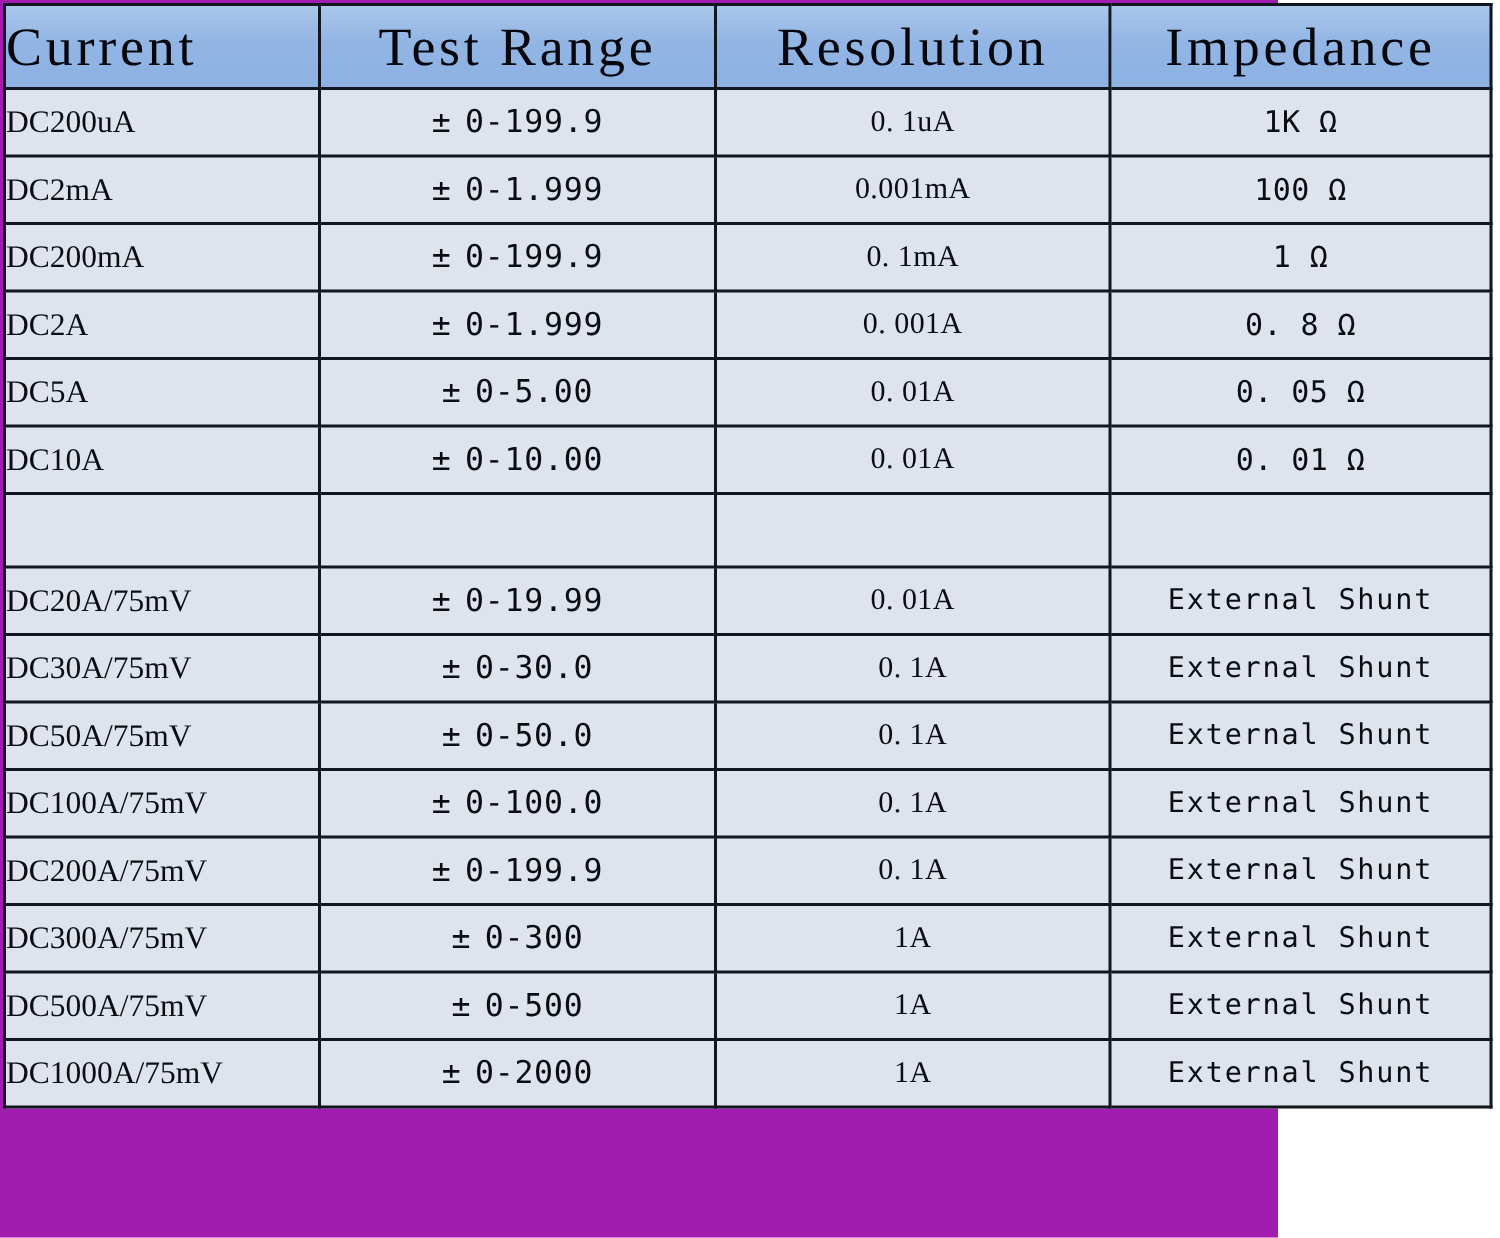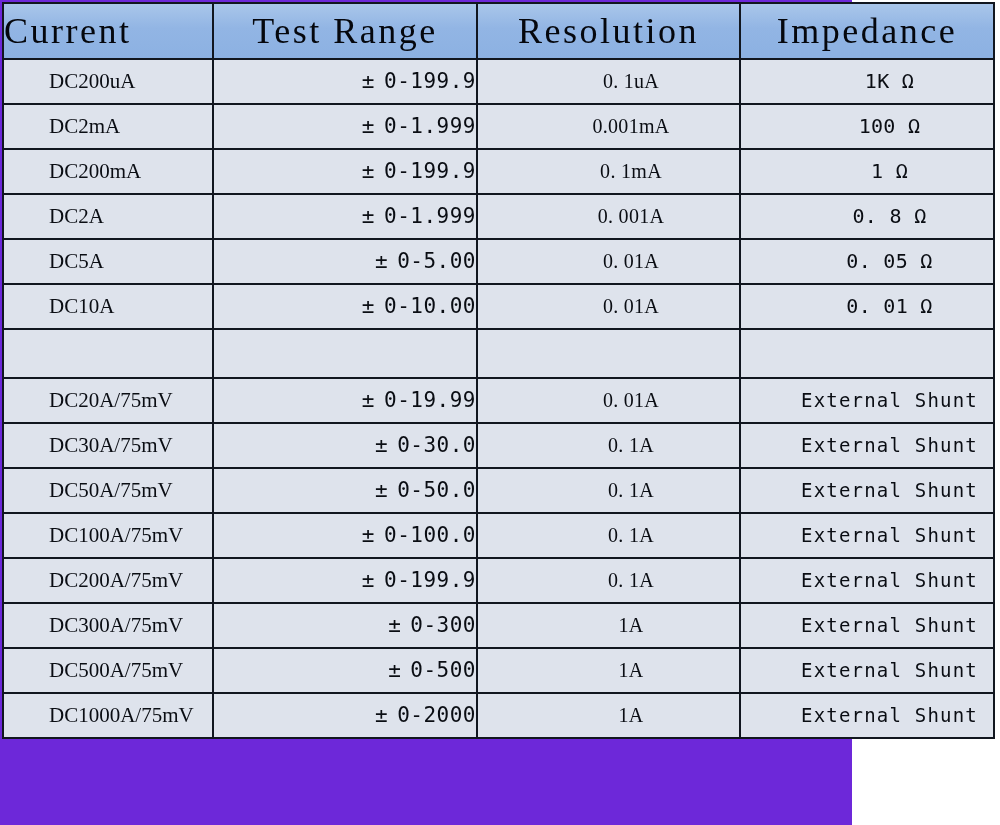--- a/index.html
+++ b/index.html
@@ -11,21 +11,21 @@
     width: 1000px;
     height: 825px;
     overflow: hidden;
     font-family: "Liberation Serif", "DejaVu Serif", serif;
   }
 
   #spec-table-wrap {
     position: relative;
     width: 852px;
     height: 825px;
-    background: #6d28d9;
+    background: #a21caf;
   }
 
   table.spec-table {
     position: absolute;
     left: 2px;
     top: 2px;
     width: 991px;
     border-collapse: collapse;
     table-layout: fixed;
     background: #dfe4ec;
@@ -65,32 +65,31 @@
   }
 
   
   tbody tr.data-row td {
     height: 43px;
     background: #dee3ec;
     color: #0a0d13;
     line-height: 43px;
     white-space: nowrap;
     overflow: hidden;
-    padding-left: 45px;
   }
 
   td.c-current {
     text-align: left;
     padding-left: 7px;
     font-family: "Liberation Serif", "DejaVu Serif", serif;
     font-size: 21px;
     letter-spacing: 0px;
   }
   td.c-range {
-    text-align: right;
+    text-align: center;
     font-family: "DejaVu Sans Mono", "Liberation Mono", monospace;
     font-size: 21px;
     letter-spacing: 0.5px;
   }
   td.c-resolution {
     text-align: center;
     font-family: Liberation Serif, serif;
     font-size: 20px;
     letter-spacing: 0.3px;
   }

